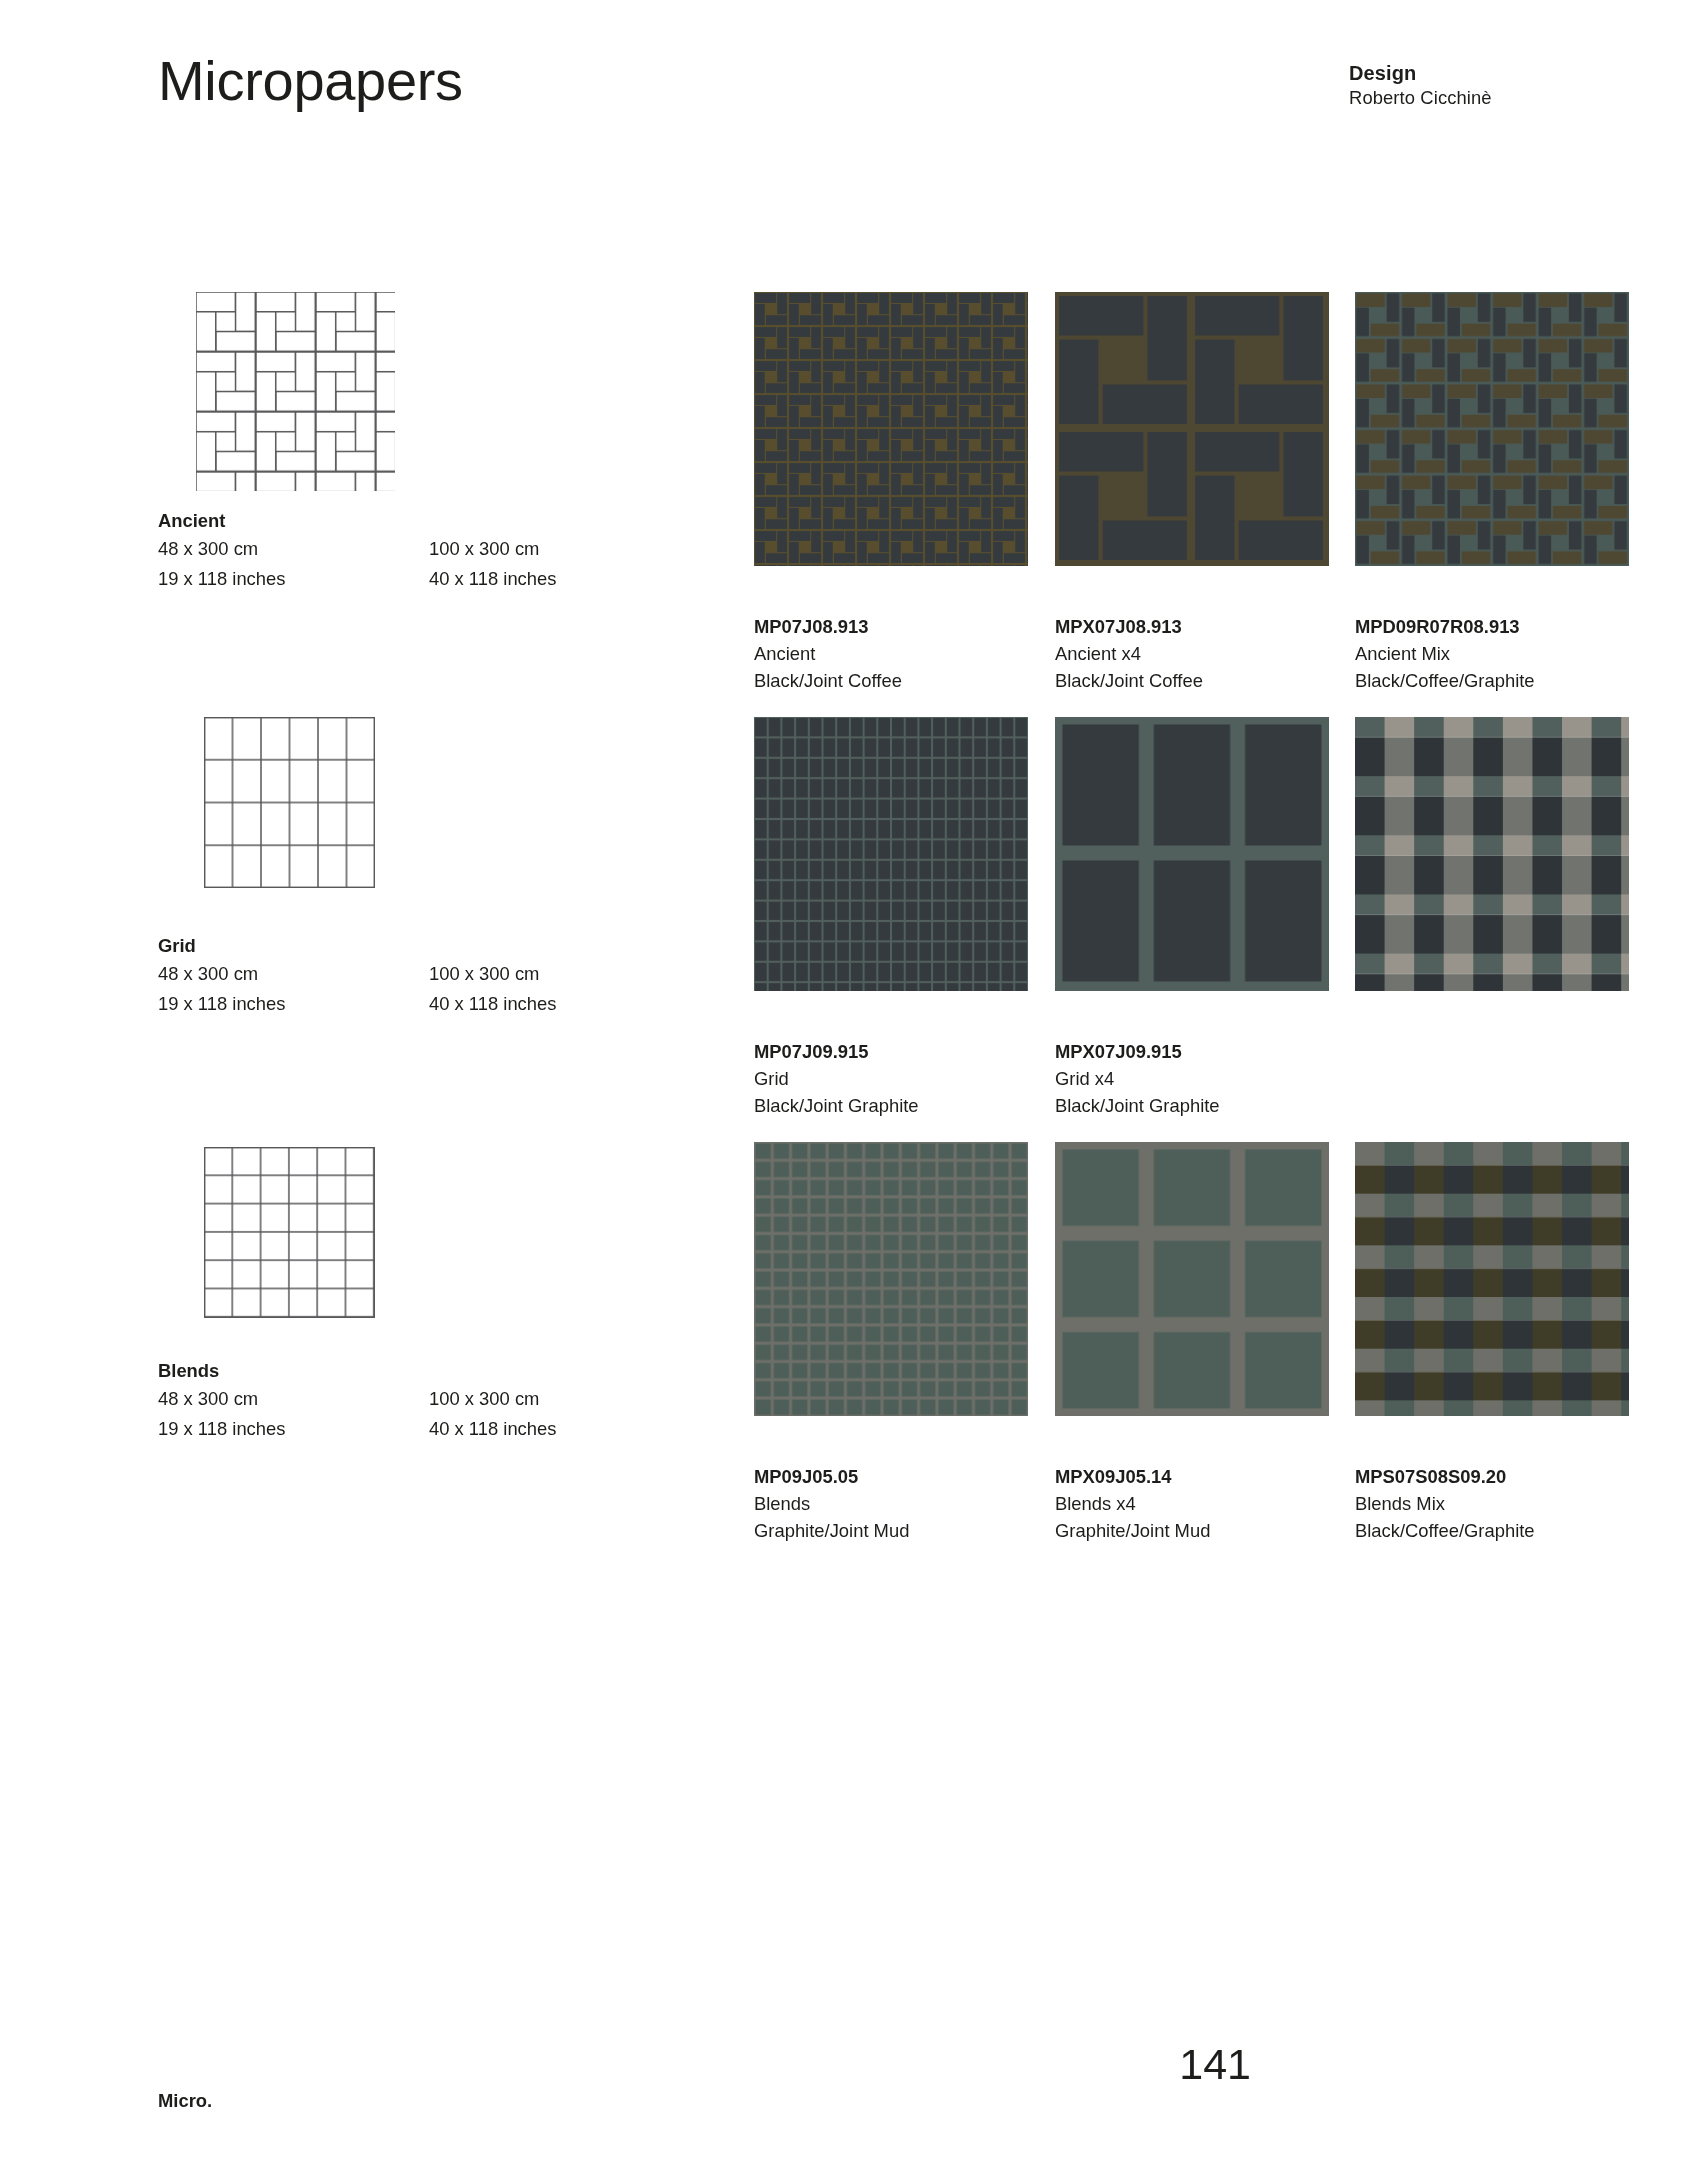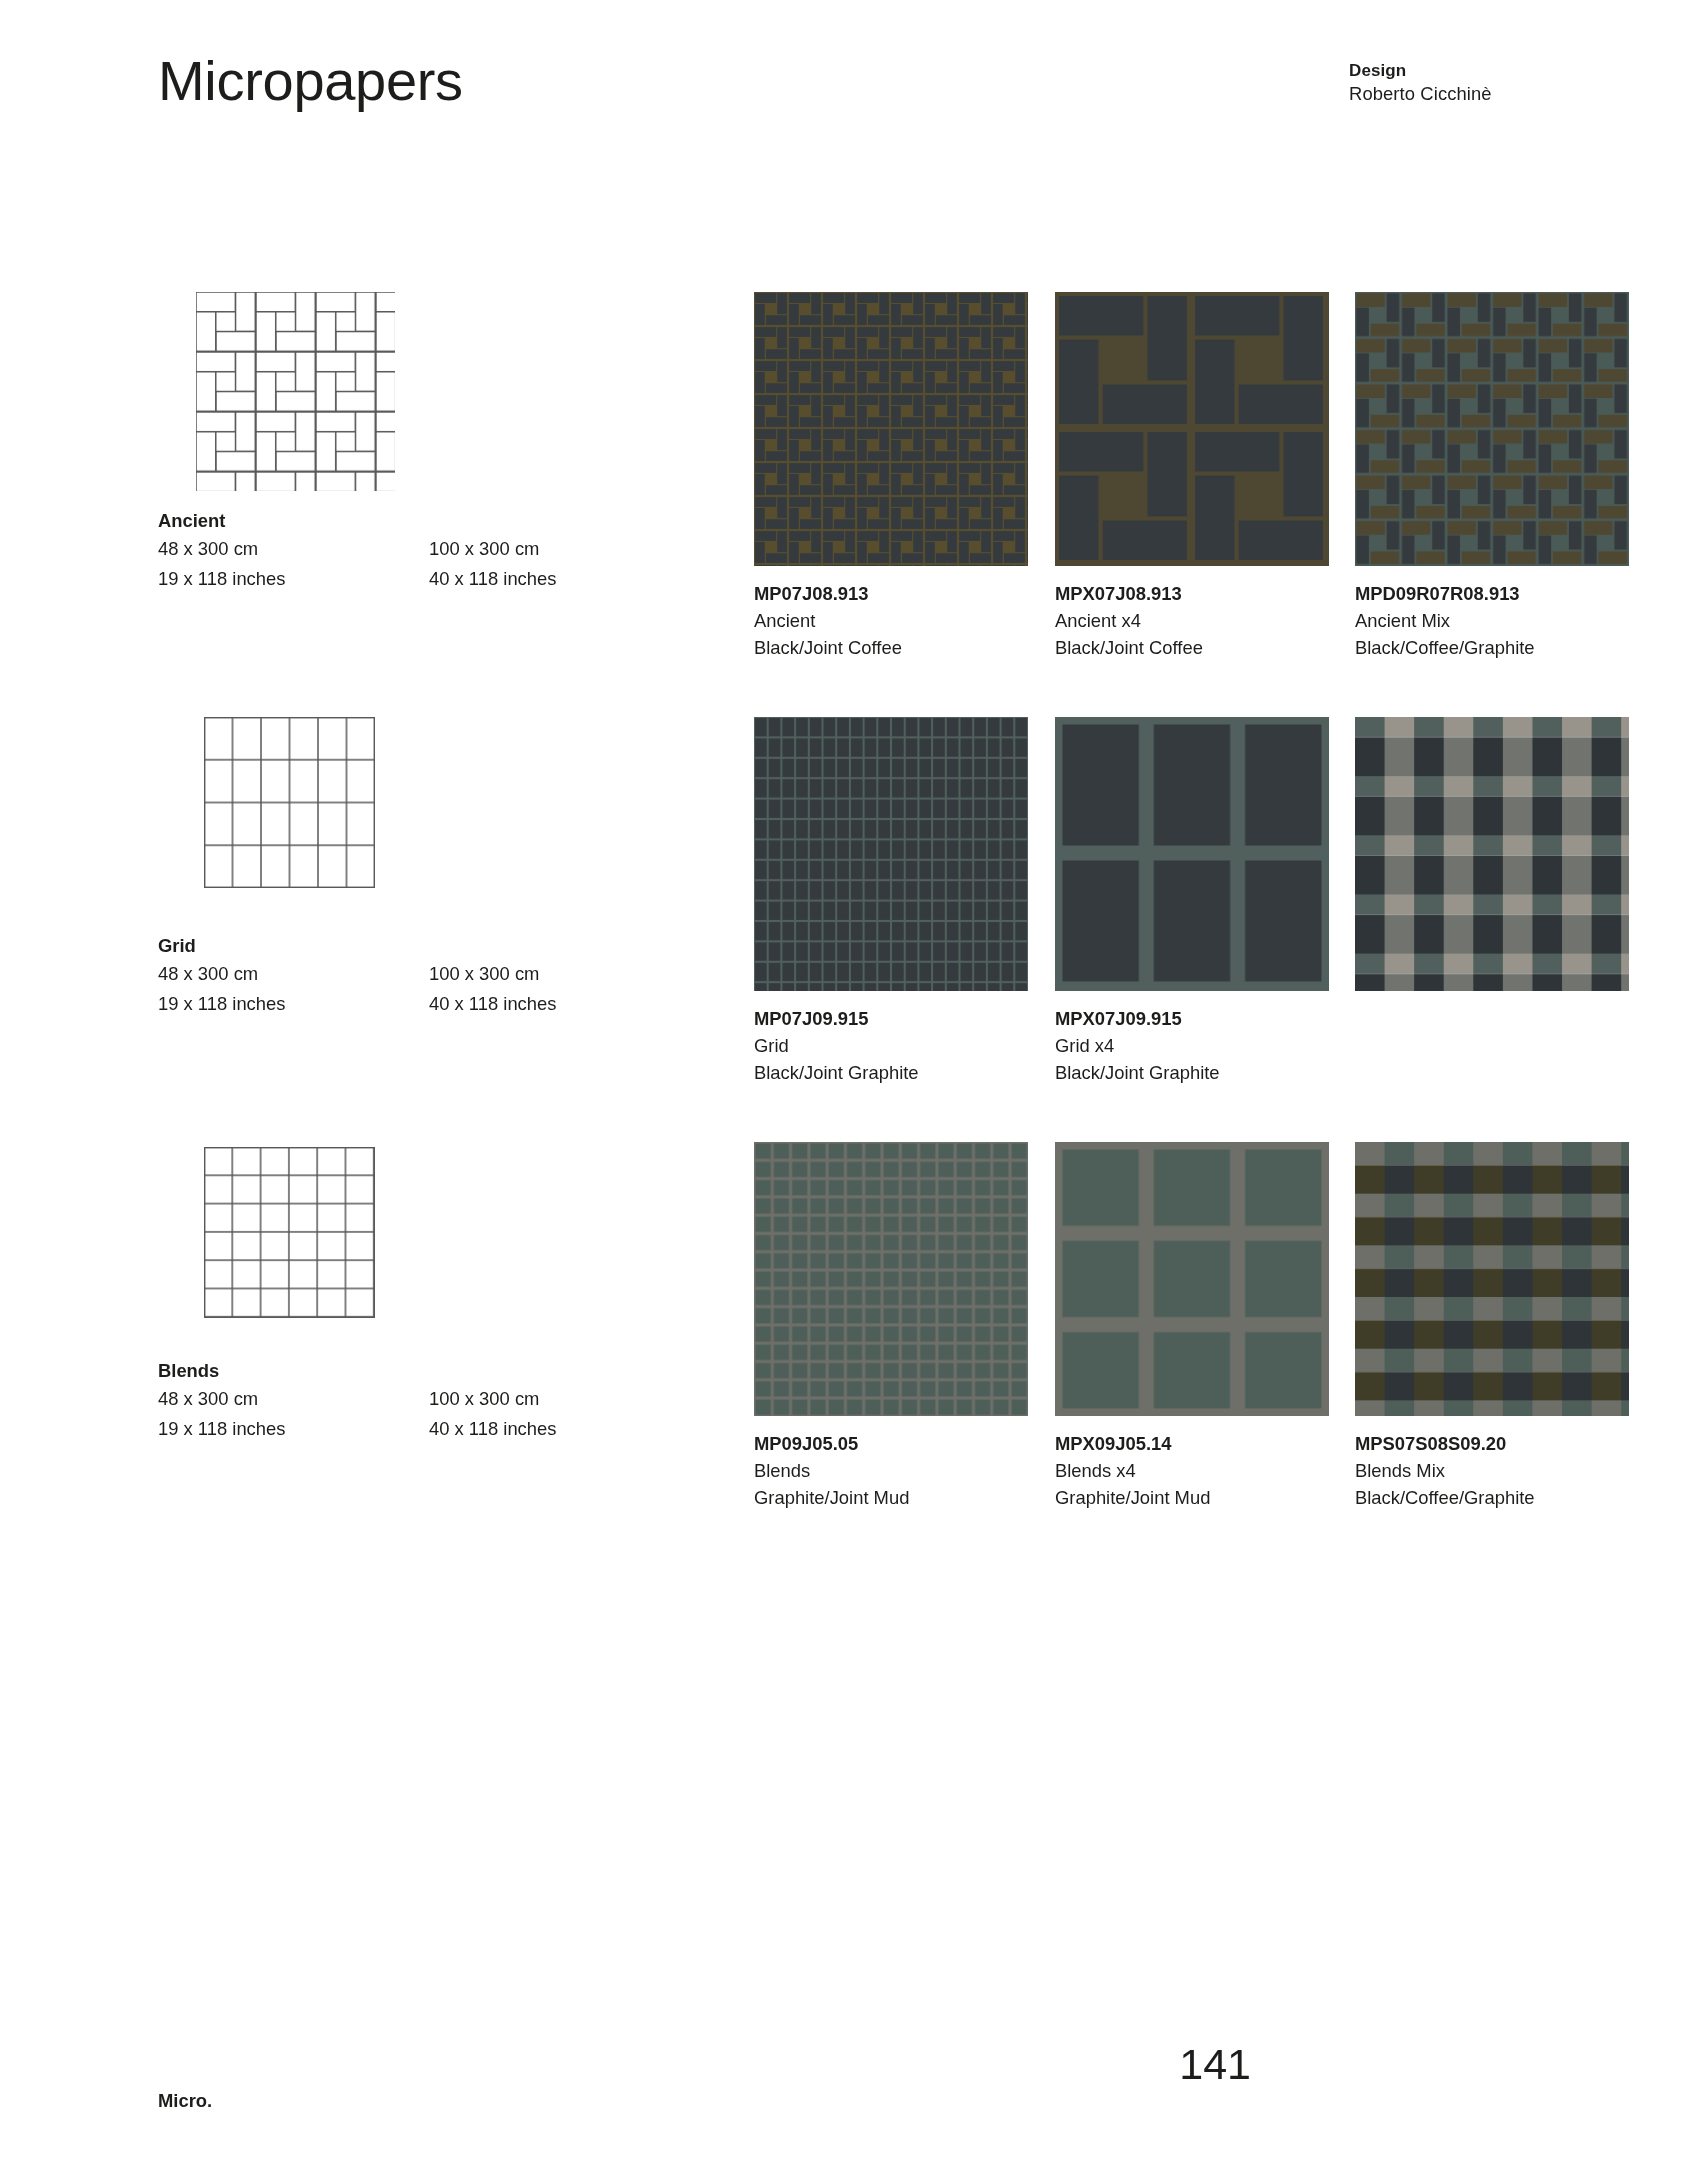--- a/index.html
+++ b/index.html
@@ -34,21 +34,21 @@
     color: #1d1d1b;
     white-space: nowrap;
   }
   .design-block {
     position: absolute;
     left: 1349px;
     top: 60px;
     line-height: 1.30;
   }
   .design-label {
-    font-size: 17px;
+    font-size: 20px;
     font-weight: 700;
     color: #1d1d1b;
     letter-spacing: 0.1px;
   }
   .design-name {
     font-size: 18.4px;
     font-weight: 400;
     color: #1d1d1b;
     letter-spacing: 0.1px;
   }
@@ -112,21 +112,21 @@
 
   .swatch {
     width: 274px;
     height: 274px;
     position: relative;
     overflow: hidden;
   }
   .swatch svg { display: block; }
 
   .caption {
-    padding-top: 15px;
+    padding-top: 48px;
   }
   .cap-code {
     font-size: 18.4px;
     font-weight: 700;
     line-height: 1.46;
     color: #1d1d1b;
     white-space: nowrap;
   }
   .cap-name, .cap-colors {
     font-size: 18.4px;

